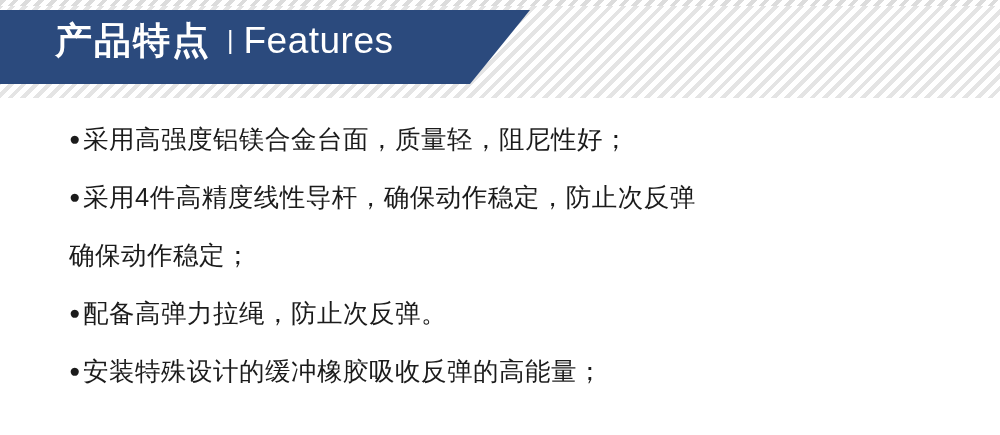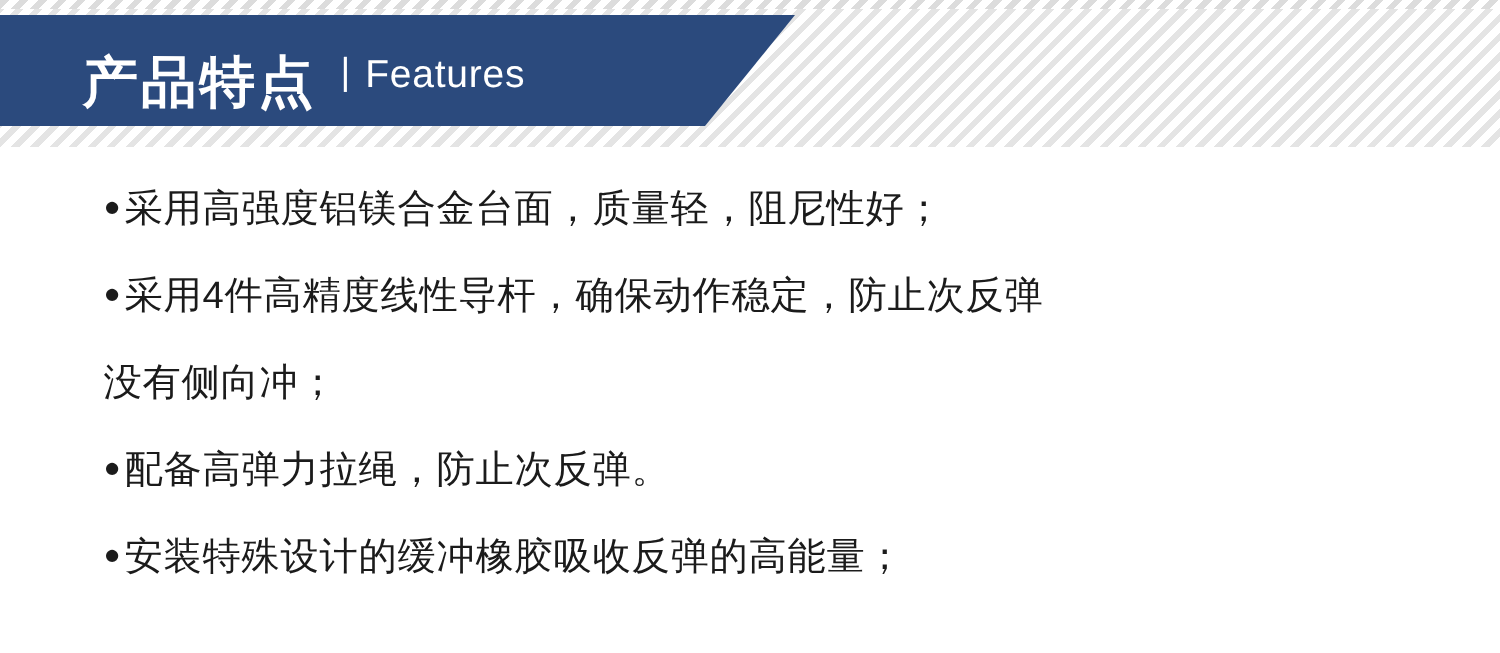--- a/index.html
+++ b/index.html
@@ -56,42 +56,42 @@
     top: 10px;
     height: 74px;
     width: 530px;
     background: #2b4a7d;
     
     clip-path: polygon(0 0, 530px 0, 470px 74px, 0 74px);
   }
   .header-title {
     position: absolute;
     left: 55px;
-    top: 36px;
+    top: 22px;
     display: flex;
-    align-items: flex-start;
+    align-items: center;
     white-space: nowrap;
   }
   .header-title-cn {
     color: #ffffff;
     font-size: 37px;
     font-weight: bold;
     letter-spacing: 2px;
     line-height: 1;
   }
   .header-title-sep {
     color: #ffffff;
     font-size: 25px;
     margin: 0 10px 0 16px;
     line-height: 1;
     font-weight: normal;
   }
   .header-title-en {
     color: #ffffff;
-    font-size: 26px;
+    font-size: 37px;
     line-height: 1;
     letter-spacing: 0.5px;
   }
 
   
   .features {
     position: absolute;
     left: 15px;
     top: 110px;
     width: 1000px;
@@ -136,21 +136,21 @@
   <div class="features">
 
     <div class="feature-line">
       <span class="bullet">●</span><span>采用高强度铝镁合金台面，质量轻，阻尼性好；</span>
     </div>
 
     <div class="feature-line">
       <span class="bullet">●</span><span>采用4件高精度线性导杆，确保动作稳定，防止次反弹</span>
     </div>
     <div class="feature-line cont">
-      <span>没有侧向冲；</span>
+      <span>确保动作稳定；</span>
     </div>
 
     <div class="feature-line">
       <span class="bullet">●</span><span>配备高弹力拉绳，防止次反弹。</span>
     </div>
 
     <div class="feature-line">
       <span class="bullet">●</span><span>安装特殊设计的缓冲橡胶吸收反弹的高能量；</span>
     </div>
 

